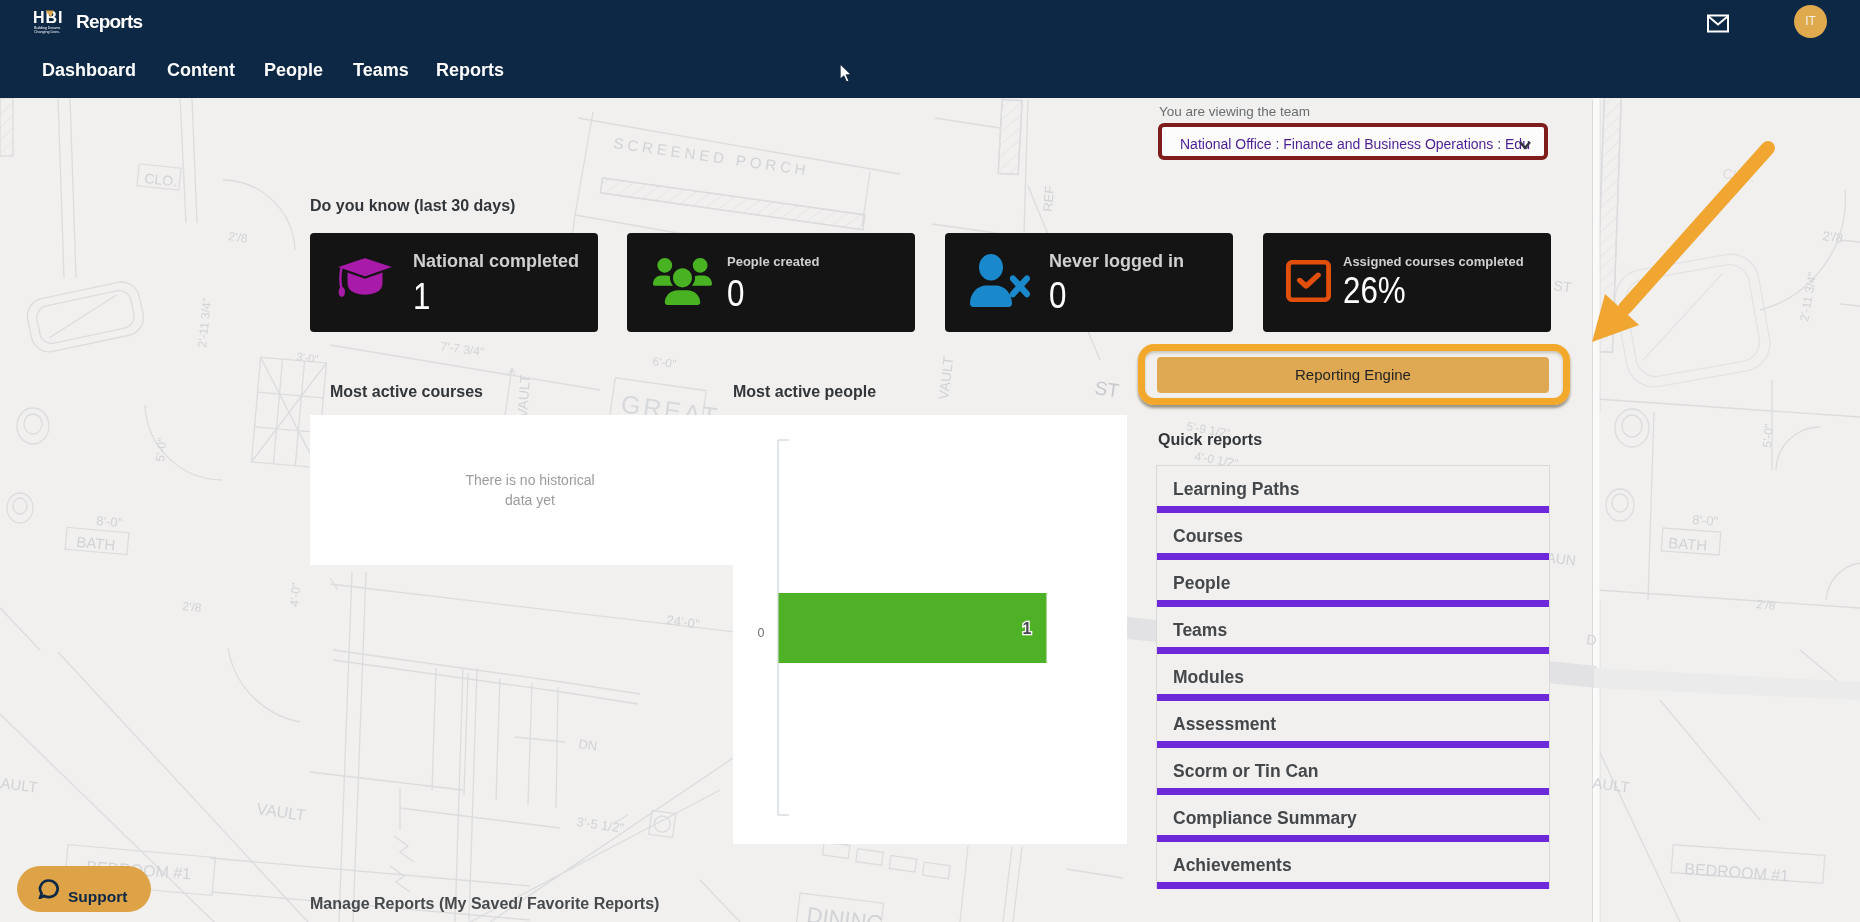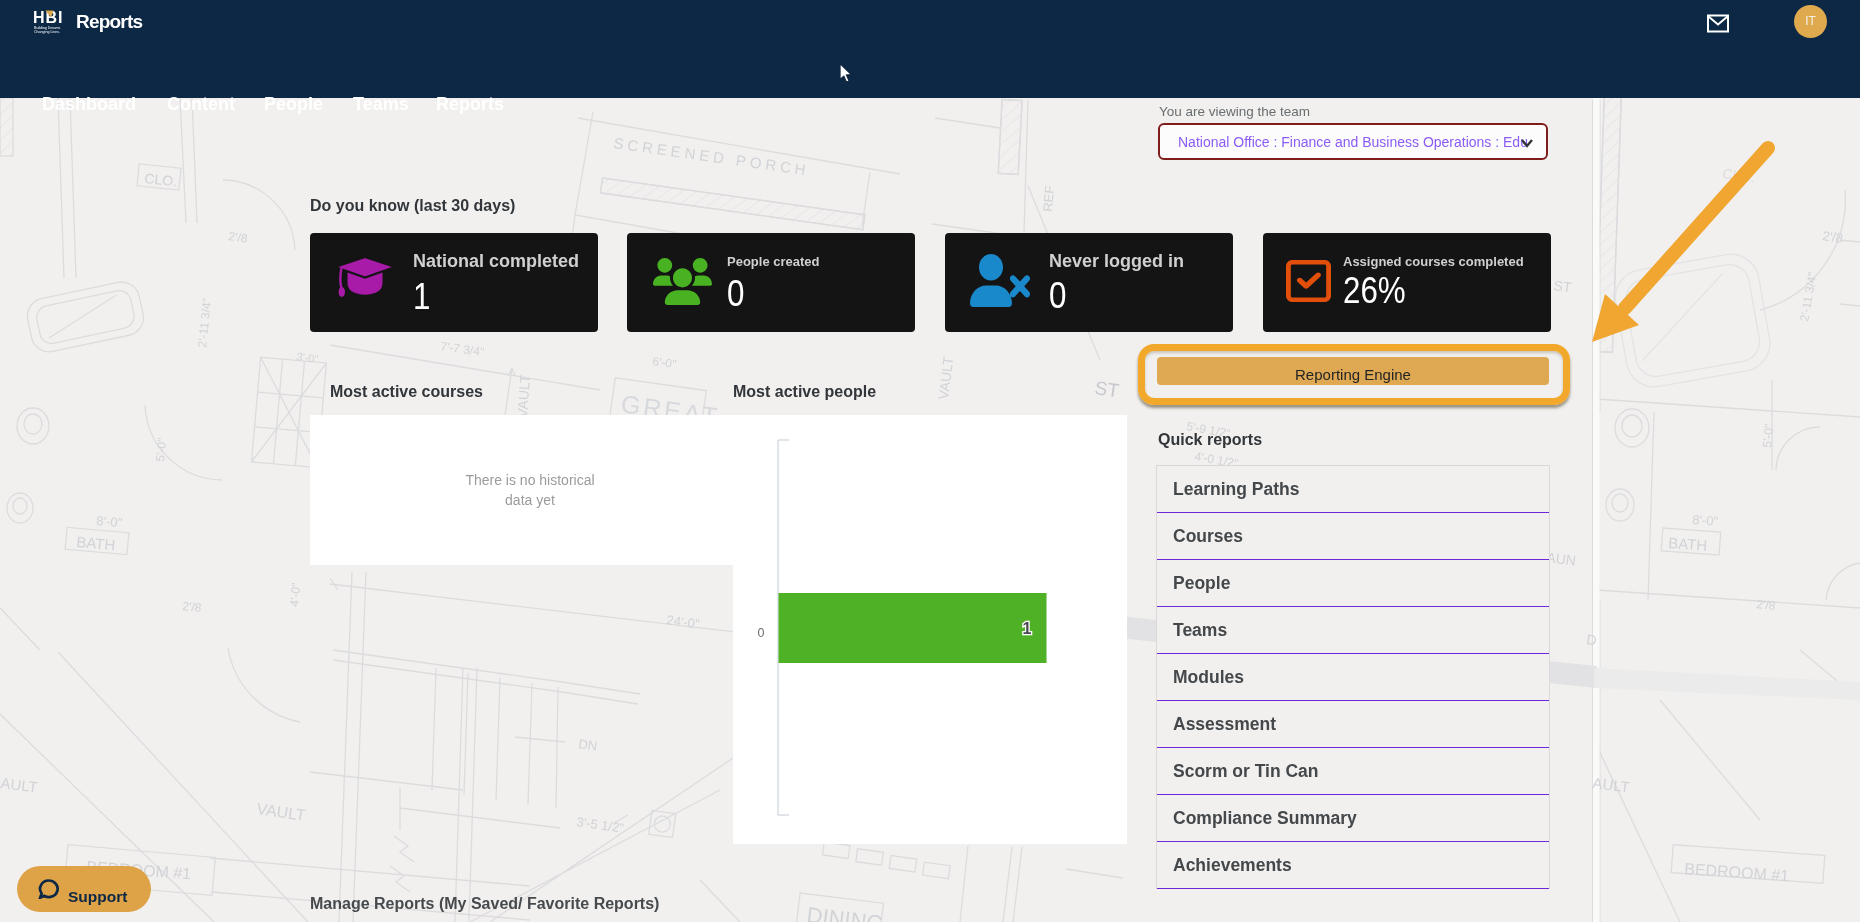--- a/index.html
+++ b/index.html
@@ -3,41 +3,41 @@
 <meta charset="utf-8">
 <style>
   * { margin:0; padding:0; box-sizing:border-box; }
   html,body { width:1860px; height:922px; overflow:hidden; font-family:"Liberation Sans", sans-serif; }
   body { background:#f1f0ee; position:relative; }
   #bg { position:absolute; left:0; top:0; width:1860px; height:922px; }
   header { position:absolute; left:0; top:0; width:1860px; height:98px; background:#0d2845; z-index:5; }
   .logo { position:absolute; left:34px; top:9px; }
   .brand { position:absolute; left:76px; top:11px; color:#fff; font-size:19px; font-weight:bold; letter-spacing:-0.8px; }
   .navlinks { position:absolute; left:0; top:60px; width:100%; }
-  .navlinks span { color:#fff; font-weight:bold; font-size:18px; position:absolute; top:0;margin-top:34px; }
+  .navlinks span { color:#fff; font-weight:bold; font-size:18px; position:absolute; top:0; }
   .env { position:absolute; left:1707px; top:14px; }
   .avatar { position:absolute; left:1794px; top:5px; width:33px; height:33px; border-radius:50%; background:#dfa94e; color:#f5f0e6; font-size:12px; text-align:center; line-height:33px; }
   .team-label { position:absolute; left:1159px; top:104px; font-size:13.5px; color:#6a6d70; z-index:3; }
-  .team-select { position:absolute; left:1158px; top:123px; width:390px; height:37px; background:#fcfcfc; border:2px solid #7f1d1d; border-radius:6px; z-index:3;
-    font-size:14px; color:#8b5cf6; line-height:35px; padding-left:18px; white-space:nowrap; overflow:hidden; }
+  .team-select { position:absolute; left:1158px; top:123px; width:390px; height:37px; background:#fcfcfc; border:4px solid #7f1d1d; border-radius:6px; z-index:3;
+    font-size:14px; color:#4c1d95; line-height:35px; padding-left:18px; white-space:nowrap; overflow:hidden; }
   .team-select svg { position:absolute; right:12px; top:11px; }
   h3.sec { position:absolute; font-size:16px; font-weight:bold; color:#32363a; z-index:3; }
   .card { position:absolute; top:233px; width:288px; height:99px; background:#141414; border-radius:4px; z-index:3; }
   .card .icon { position:absolute; left:24px; top:24px; }
   .card .t1 { position:absolute; color:#d0d0d0; font-weight:bold; white-space:nowrap; }
   .card .num { position:absolute; color:#fff; font-size:36px; transform:scaleX(0.87); transform-origin:0 0; }
   .panel { position:absolute; background:#fff; z-index:3; }
   .nodata { position:absolute; left:310px; top:415px; width:440px; height:150px; background:#fff; z-index:3; }
   .nodata div { text-align:center; color:#9b9b9b; font-size:14px; margin-top:55px; line-height:20px; }
   .qlist { position:absolute; left:1156px; top:465px; width:394px; z-index:3; border:1px solid #d9d9d9; border-bottom:none; }
-  .qlist div { height:47px; line-height:46px; background:#f1f0ef; border-bottom:1px solid #6d28d9; font-size:17.5px; font-weight:bold; color:#45484b; padding-left:16px; }
+  .qlist div { height:47px; line-height:46px; background:#f1f0ef; border-bottom:7px solid #6d28d9; font-size:17.5px; font-weight:bold; color:#45484b; padding-left:16px; }
   .manage { position:absolute; left:310px; top:895px; font-size:16px; font-weight:bold; color:#474a4d; z-index:3; }
   .support { position:absolute; left:17px; top:866px; width:134px; height:46px; border-radius:23px; background:#dfa347; z-index:6; }
   .support span { position:absolute; left:51px; top:14px; color:#0d2845; font-weight:bold; font-size:15.5px;margin-top:8px; }
-  .rebtn { position:absolute; left:1157px; top:357px; width:392px; height:28px; background:#dfa954; border-radius:4px; z-index:4;
+  .rebtn { position:absolute; left:1157px; top:357px; width:392px; height:36px; background:#dfa954; border-radius:4px; z-index:4;
     text-align:center; line-height:36px; font-size:15px; color:#242424; }
   .rehl { position:absolute; left:1138px; top:344px; width:432px; height:61px; border:7px solid #f2a82a; border-radius:16px; z-index:4; box-shadow:0 3px 3px rgba(105,95,75,0.65), inset 0 2px 3px rgba(105,95,75,0.3); }
   .anno { position:absolute; left:0; top:0; z-index:6; }
 </style>
 </head>
 <body>
 <svg id="bg" width="1860" height="922" font-family="Liberation Sans, sans-serif">
 <defs>
 <pattern id="hat" width="9" height="9" patternUnits="userSpaceOnUse" patternTransform="rotate(45)">
   <line x1="0" y1="0" x2="0" y2="9" stroke="#e1e1e4" stroke-width="1.3"></line>

